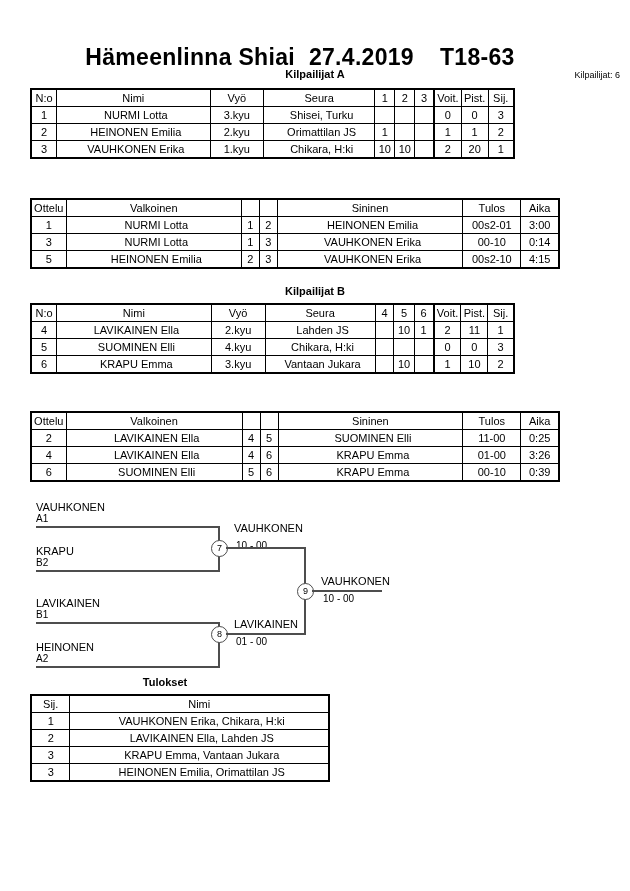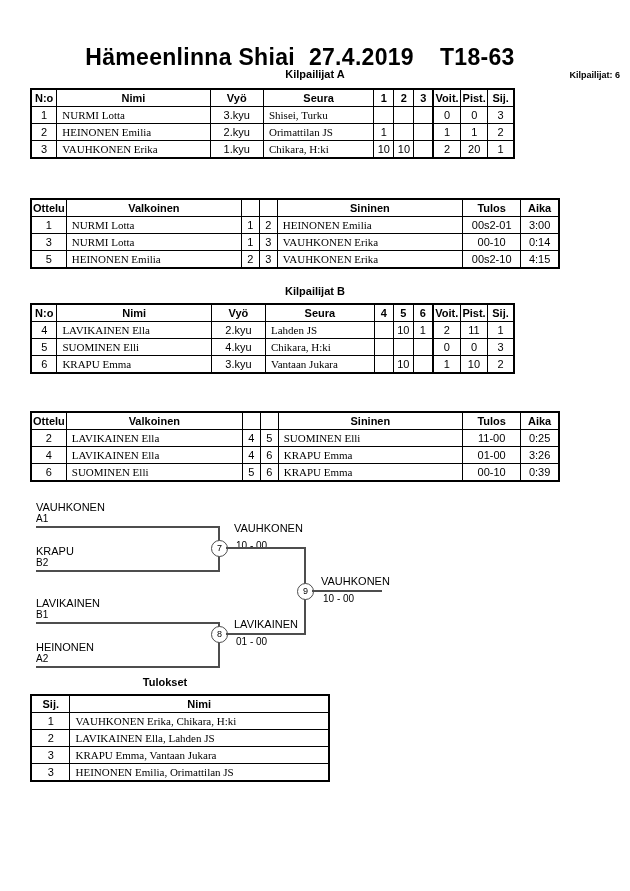--- a/index.html
+++ b/index.html
@@ -6,33 +6,33 @@
   body{width:630px;height:891px;position:relative;
        font-family:"Liberation Sans",sans-serif;color:#000;
        -webkit-font-smoothing:none;}
   .page{position:relative;width:630px;height:891px;}
 
   
   .title{position:absolute;left:0;top:44px;width:600px;text-align:center;
          font-size:23px;font-weight:bold;letter-spacing:.3px;}
   .title .sp{display:inline-block;width:14px;}
   .title .sp2{display:inline-block;width:26px;}
-  .count{position:absolute;right:10px;top:70px;font-size:9px;font-weight:bold;}
+  .count{position:absolute;right:10px;top:70px;font-size:9px;font-weight:normal;}
 
   .caption{position:absolute;width:630px;left:0;text-align:center;
            font-size:11px;font-weight:bold;}
 
   
   table{border-collapse:collapse;position:absolute;}
   table td,table th{border:1px solid #000;font-size:11px;padding:0;
                     height:16px;line-height:16px;font-weight:normal;
                     background:#fff;}
-  table th{font-weight:bold;text-align:center;}
+  table th{font-weight:normal;text-align:center;}
   .tblouter{border:2px solid #000;}
-  .lft{text-align:left;padding-left:5px;font-family:Liberation Serif, serif;}
+  .lft{text-align:center;padding-left:5px;}
   .ctr{text-align:center;}
   .thick-l{border-left:2px solid #000;}
 
   
   .pool{left:30px;width:485px;}
   .pool .c-no{width:26px;}
   .pool .c-nimi{width:175px;}
   .pool .c-vyo{width:60px;}
   .pool .c-seura{width:125px;}
   .pool .c-sc{width:21px;}

